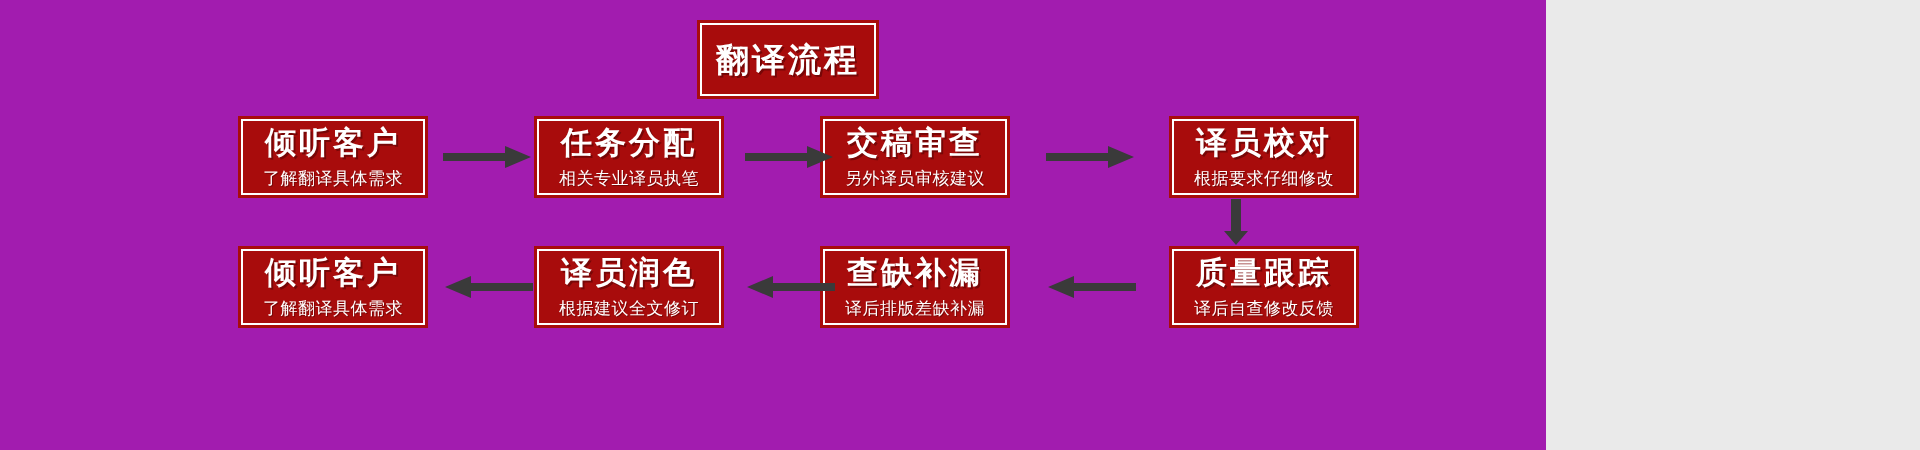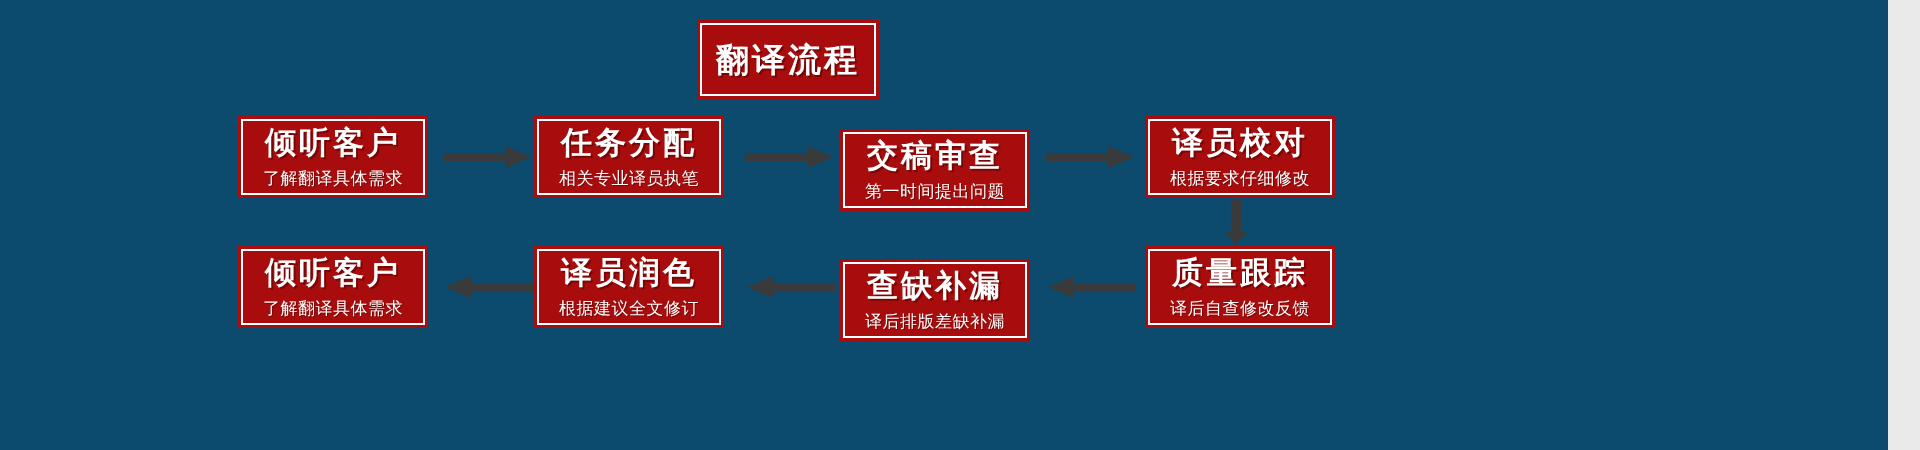--- a/index.html
+++ b/index.html
@@ -8,23 +8,23 @@
   }
   body {
     width: 1920px;
     height: 450px;
     background: #eaeaea;
     font-family: "DejaVu Sans", "Liberation Sans", sans-serif;
     overflow: hidden;
   }
   #canvas {
     position: relative;
-    width: 1888px;
+    width: 1546px;
     height: 450px;
-    background: #0c4a6e;
+    background: #a21caf;
   }
 
   
   .node {
     position: absolute;
     box-sizing: border-box;
     background: #a80c0c;
     border: 3px solid #a80c0c;
     outline: none;
     display: flex;
@@ -81,22 +81,22 @@
   
   .step {
     width: 190px;
     height: 82px;
   }
   .row1 { top: 116px; }
   .row2 { top: 246px; }
 
   .col1 { left: 238px; }
   .col2 { left: 534px; }
-  .col3 { left: 840px; margin-top: 13px; }
-  .col4 { left: 1145px; }
+  .col3 { left: 820px; }
+  .col4 { left: 1169px; }
 
   
   .arrow {
     position: absolute;
   }
   .arrow svg { display: block; }
 </style>
 </head>
 <body>
 
@@ -118,21 +118,21 @@
   <div class="node step row1 col2">
     <div class="inner">
       <div class="title">任务分配</div>
       <div class="sub">相关专业译员执笔</div>
     </div>
   </div>
 
   <div class="node step row1 col3">
     <div class="inner">
       <div class="title">交稿审查</div>
-      <div class="sub">第一时间提出问题</div>
+      <div class="sub">另外译员审核建议</div>
     </div>
   </div>
 
   <div class="node step row1 col4">
     <div class="inner">
       <div class="title">译员校对</div>
       <div class="sub">根据要求仔细修改</div>
     </div>
   </div>
 

